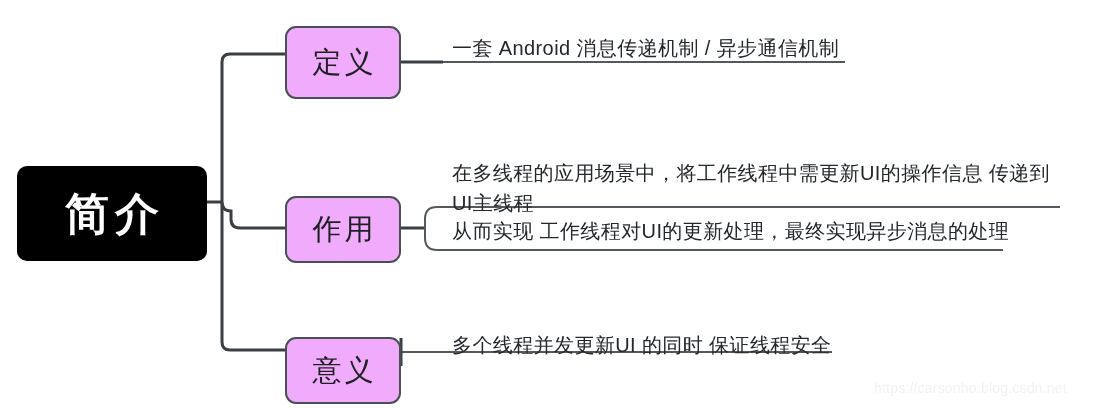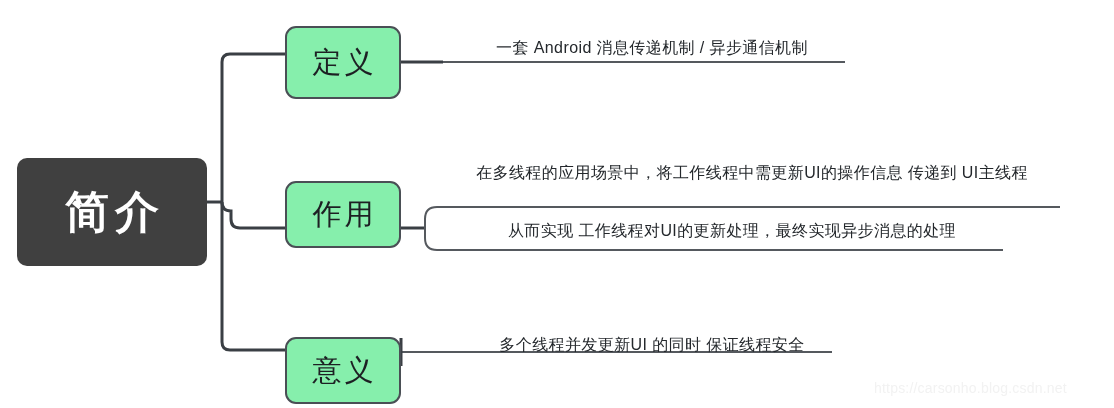--- a/index.html
+++ b/index.html
@@ -23,69 +23,68 @@
     left: 0;
     top: 0;
     width: 1114px;
     height: 408px;
     pointer-events: none;
   }
   
   .root-node {
     position: absolute;
     left: 17px;
-    top: 158px;
+    top: 166px;
     width: 190px;
-    height: 108px;
-    background: #404040;
+    height: 95px;
+    background: #000000;
     border-radius: 10px;
     display: flex;
     align-items: center;
     justify-content: center;
   }
   .root-node-label {
     color: #ffffff;
     font-size: 44px;
     font-weight: 700;
     letter-spacing: 6px;
     line-height: 1;
     padding-left: 6px;
   }
   
   .branch-node {
     position: absolute;
-    background: #86efac;
+    background: #f0abfc;
     border: 2px solid #4a4f55;
     border-radius: 11px;
     display: flex;
     align-items: center;
     justify-content: center;
     box-sizing: border-box;
   }
   .branch-node-label {
     color: #1d2023;
     font-size: 29px;
     font-weight: 400;
     letter-spacing: 3px;
     line-height: 1;
     padding-left: 3px;
   }
   #branch-define  { left: 285px; top: 26px;  width: 116px; height: 73px; }
-  #branch-role    { left: 285px; top: 181px; width: 116px; height: 67px; }
+  #branch-role    { left: 285px; top: 196px; width: 116px; height: 67px; }
   #branch-meaning { left: 285px; top: 317px; width: 116px; height: 67px; margin-top: 20px; }
 
   
   .leaf-text {
     position: absolute;
     color: #24282c;
-    font-size: 16px;
+    font-size: 20px;
     line-height: 30px;
     letter-spacing: 0.4px;
     white-space: pre-wrap;
-    text-align: center;
   }
   #leaf-define-text {
     left: 452px;
     top: 33px;
     width: 400px;
   }
   #leaf-role-text-1 {
     left: 452px;
     top: 158px;
     width: 600px;

